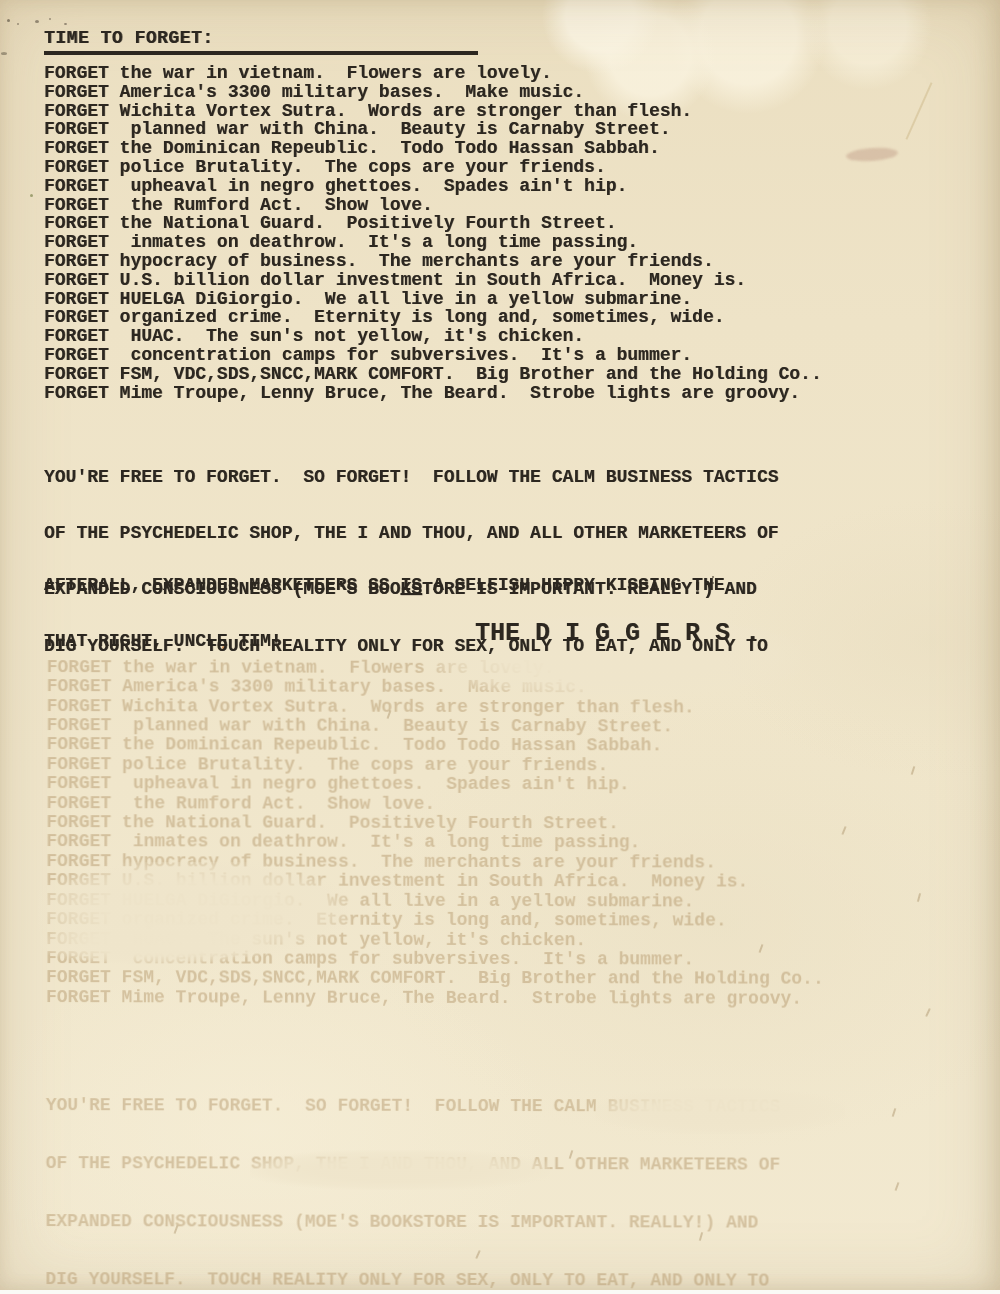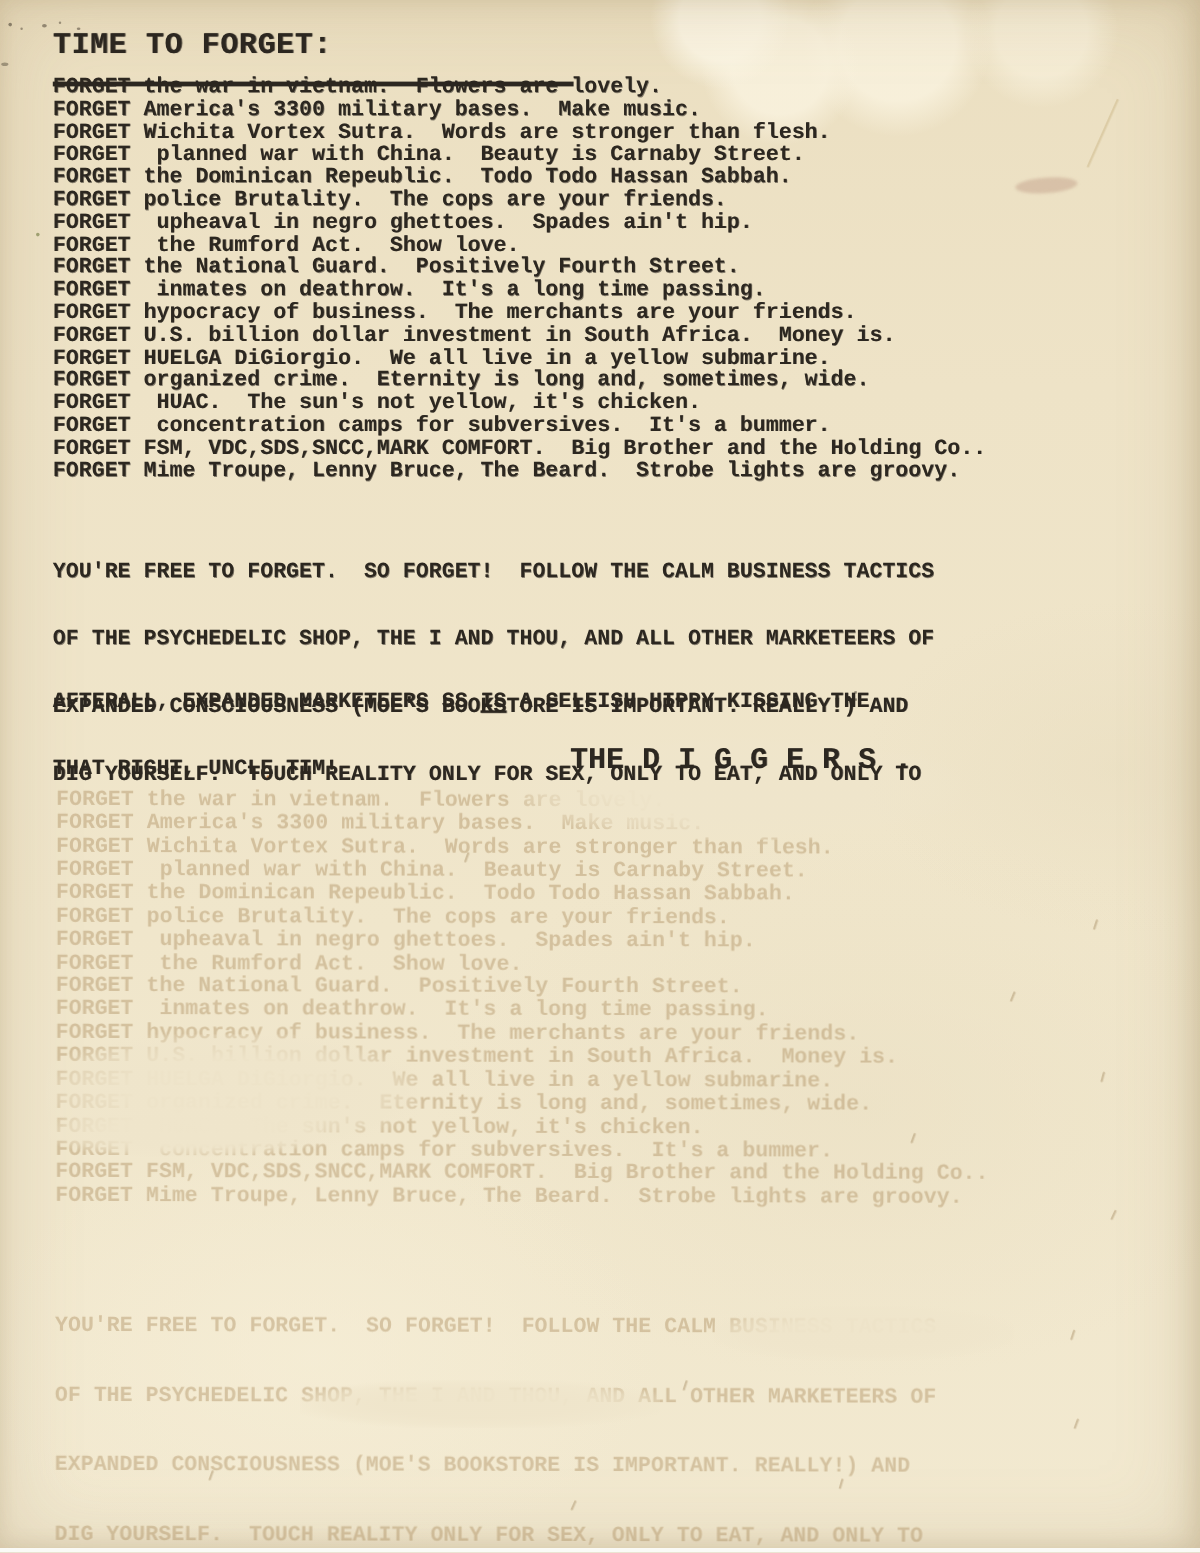--- a/index.html
+++ b/index.html
@@ -19,22 +19,22 @@
   }
   .type{
     font-family:"Liberation Mono","DejaVu Sans Mono",monospace;
     font-weight:700;font-size:18px;line-height:18.8px;
     white-space:pre;color:#2c2720;
     text-shadow:0.5px 0.3px 0.4px rgba(44,39,32,0.55);
   }
   .main-text{position:absolute;left:0;top:0;width:1000px;}
   .doc-title{
     position:absolute;left:44px;top:29px;width:434px;
-    font-size:25px;letter-spacing:0.5px;
-    border-bottom:4px solid #2c2720;padding-bottom:20px;
+    font-size:18px;letter-spacing:0.5px;
+    border-bottom:4px solid #2c2720;padding-bottom:3px;
     text-shadow:0.8px 0.4px 0.6px rgba(44,39,32,0.7);
   }
   .forget-list{position:absolute;left:44px;top:64px;}
   .para2{position:absolute;left:44px;top:430px;}
   .para3{position:absolute;left:44px;top:538px;}
   .signature{position:absolute;left:475px;top:625px;font-size:25px;}
   .u{text-decoration:underline;text-decoration-thickness:2.2px;text-underline-offset:3px;margin-top:48px;}
   
   .ghost-layer{
     position:absolute;left:46px;top:620px;width:900px;

